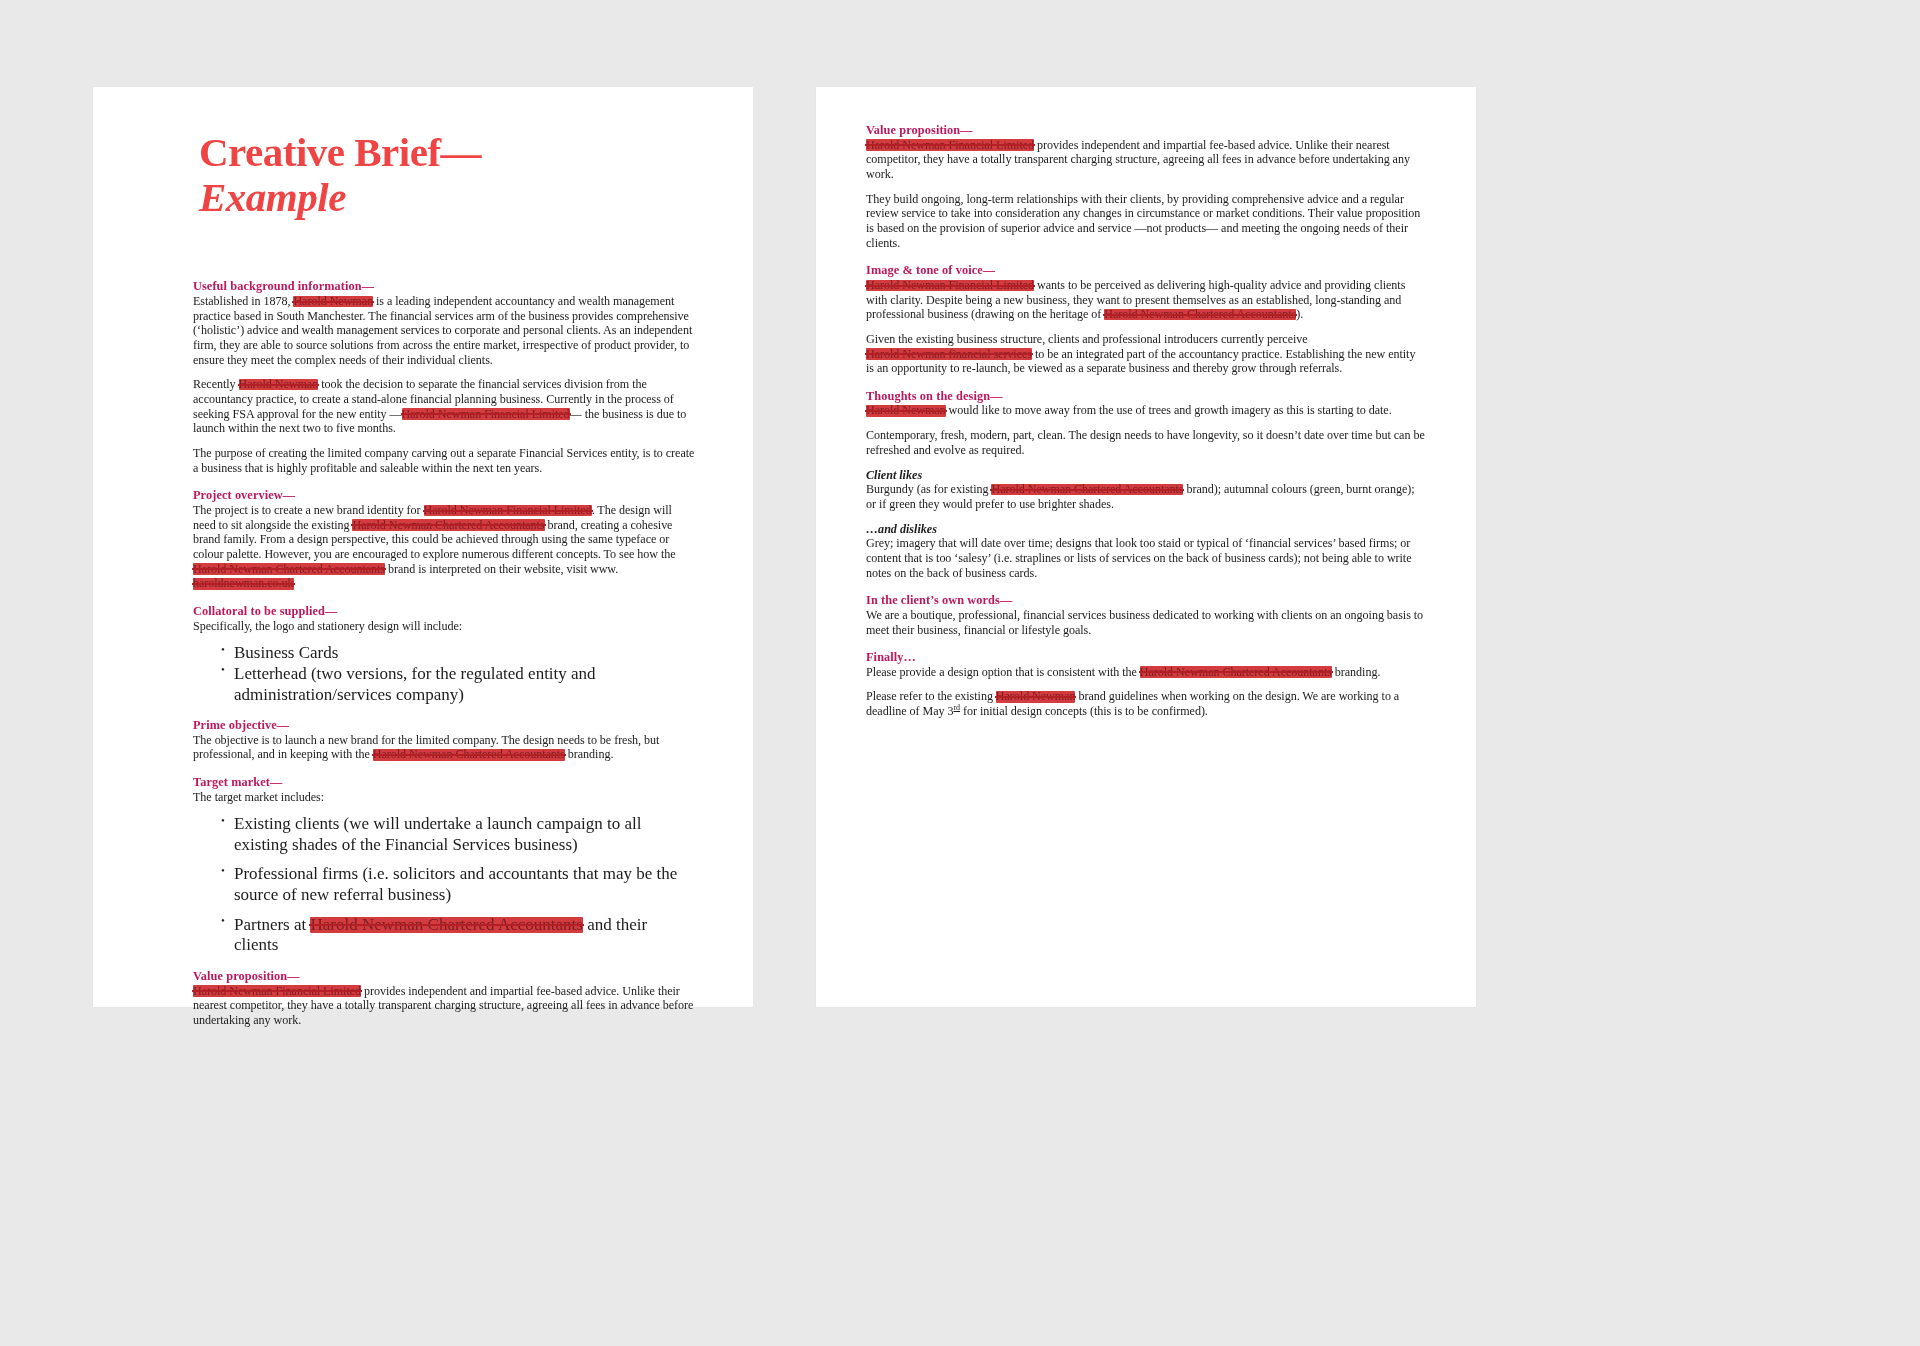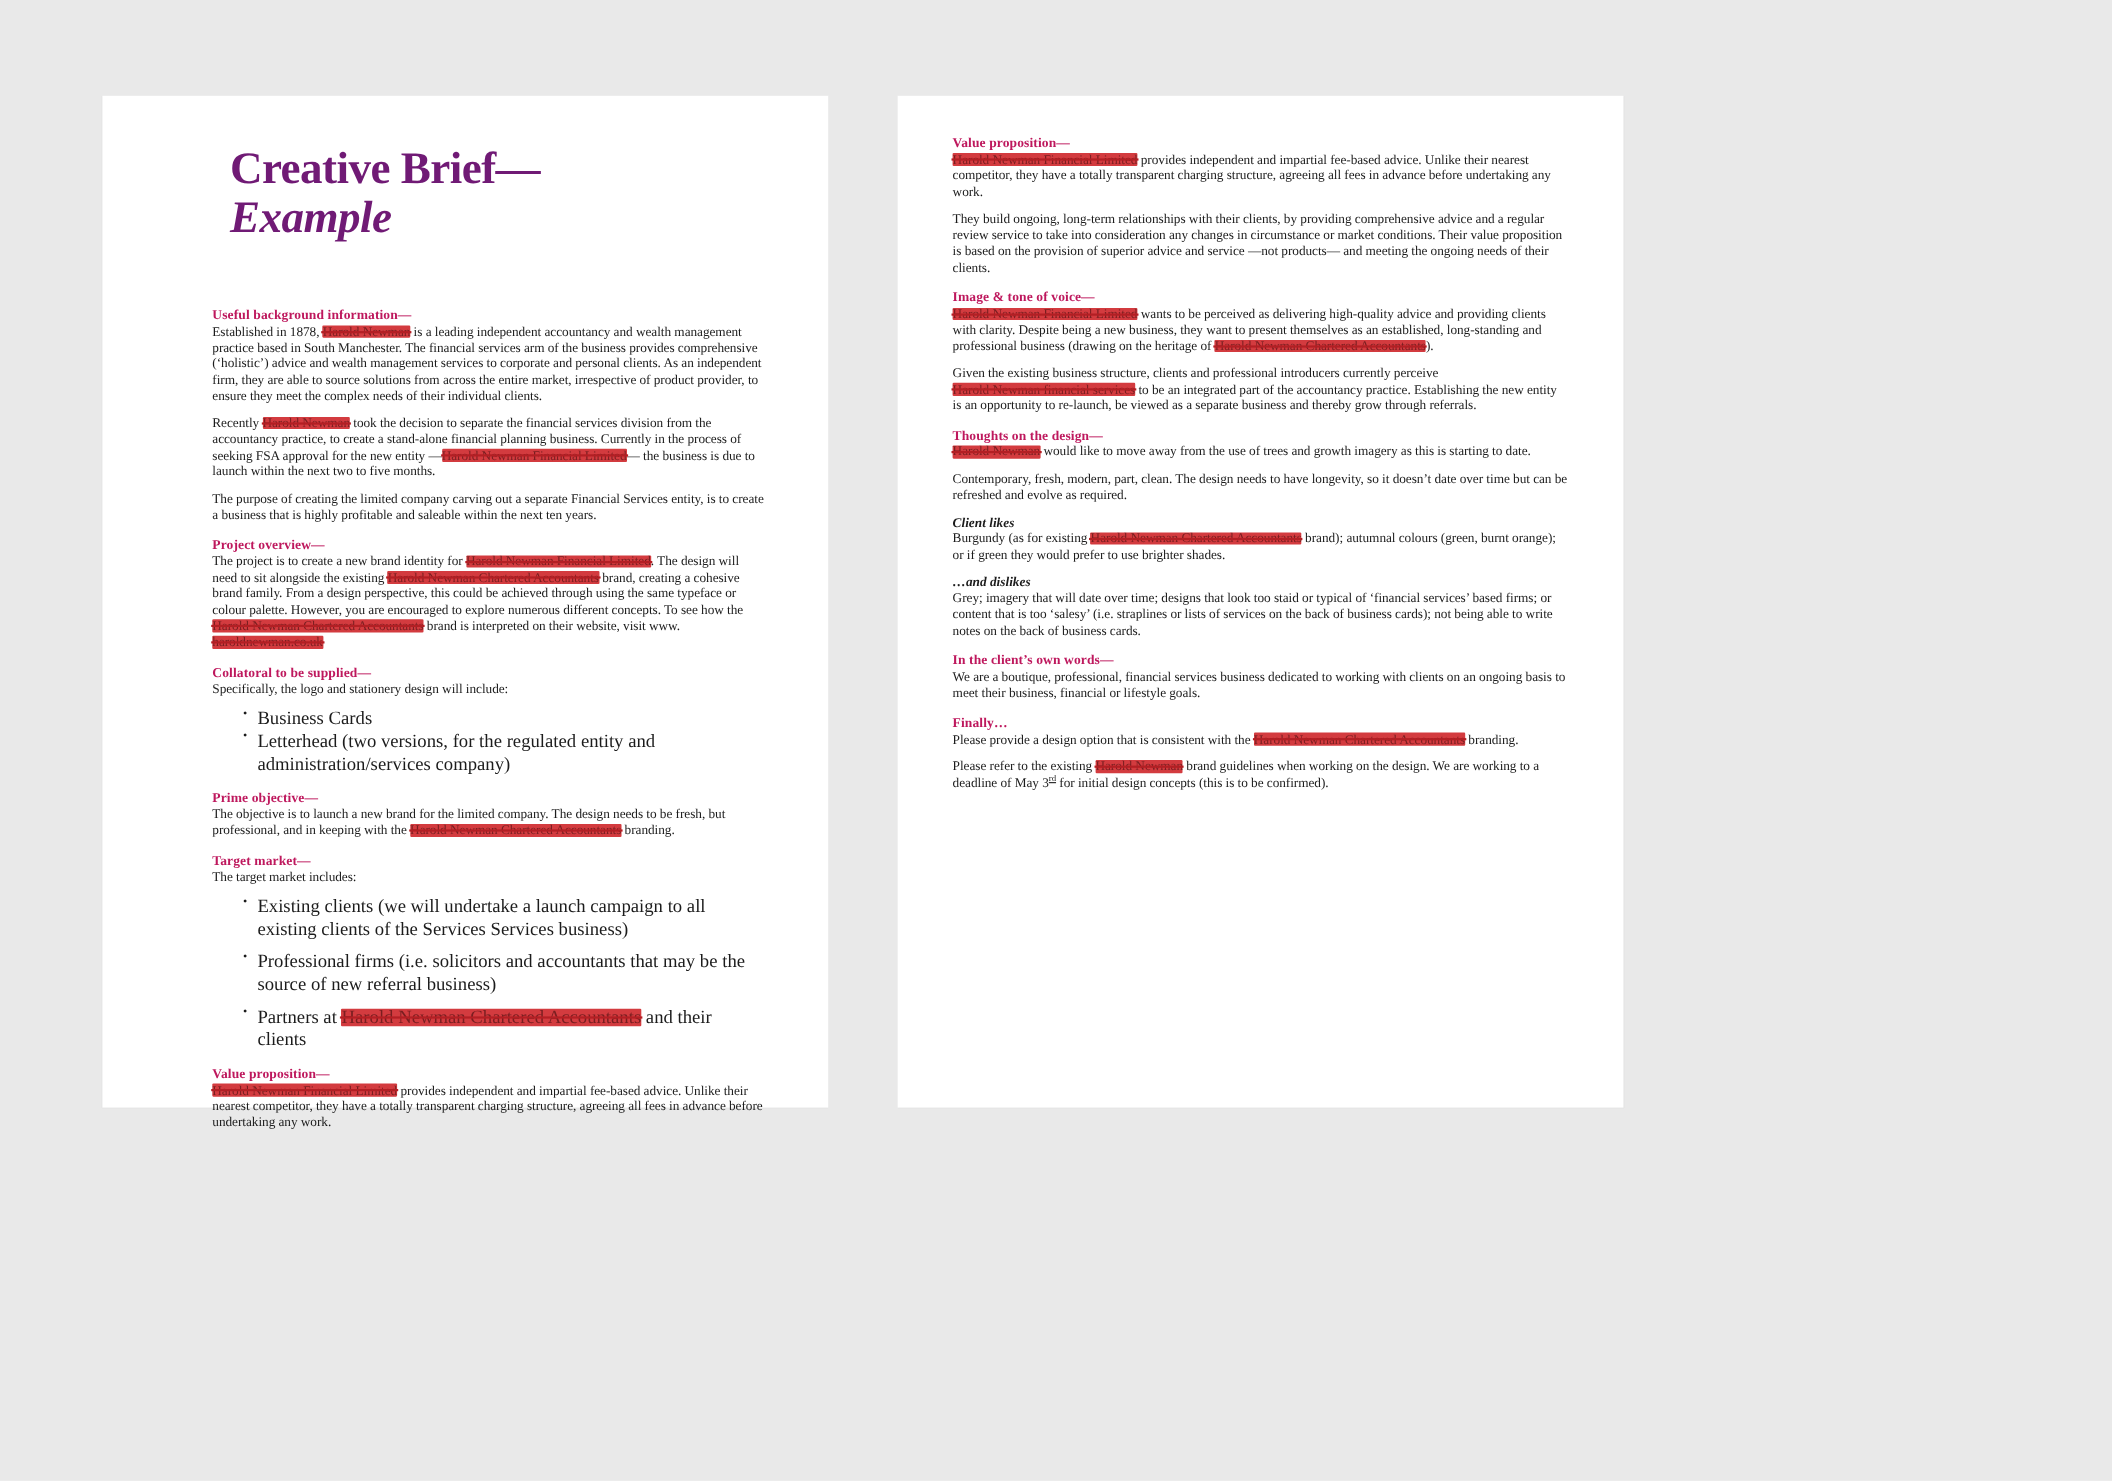--- a/index.html
+++ b/index.html
@@ -35,26 +35,26 @@
     position: absolute;
     left: 100px;
     right: 60px;
     top: 0;
   }
   .page-1 .page-inner { left: 100px; right: 58px; top: 45px; }
   .page-2 .page-inner { left: 50px;  right: 50px; top: 36px; }
 
   
   .doc-title {
-    color: #701a75;
+    color: #ef4444;
     font-size: 41px;
     line-height: 0.98;
     font-weight: bold;
     letter-spacing: -0.5px;
-    margin: 0 0 0 16px;
+    margin: 0 0 0 6px;
     font-family: "Liberation Serif", "DejaVu Serif", serif;
   }
   .doc-title .line2 {
     display: block;
     font-style: italic;
     font-weight: bold;
     margin-top: 5px;
   }
 
   .title-gap { height: 62px; }
@@ -192,21 +192,21 @@
             </ul>
           </div>
           <div class="section">
             <h2 class="sec-head">Prime objective—</h2>
             <p class="para">The objective is to launch a new brand for the limited company. The design needs to be fresh, but professional, and in keeping with the <span class="redact"><span>Harold Newman Chartered Accountants</span></span> branding.</p>
           </div>
           <div class="section">
             <h2 class="sec-head">Target market—</h2>
             <p class="para">The target market includes:</p>
             <ul class="bullets spaced">
-              <li>Existing clients (we will undertake a launch campaign to all existing clients of the Services Services business)</li>
+              <li>Existing clients (we will undertake a launch campaign to all existing shades of the Financial Services business)</li>
               <li>Professional firms (i.e. solicitors and accountants that may be the source of new referral business)</li>
               <li>Partners at <span class="redact"><span>Harold Newman Chartered Accountants</span></span> and their clients</li>
             </ul>
           </div>
           <div class="section">
             <h2 class="sec-head">Value proposition—</h2>
             <p class="para"><span class="redact"><span>Harold Newman Financial Limited</span></span> provides independent and impartial fee-based advice. Unlike their nearest competitor, they have a totally transparent charging structure, agreeing all fees in advance before undertaking any work.</p>
           </div>
         </div>
     </div>

